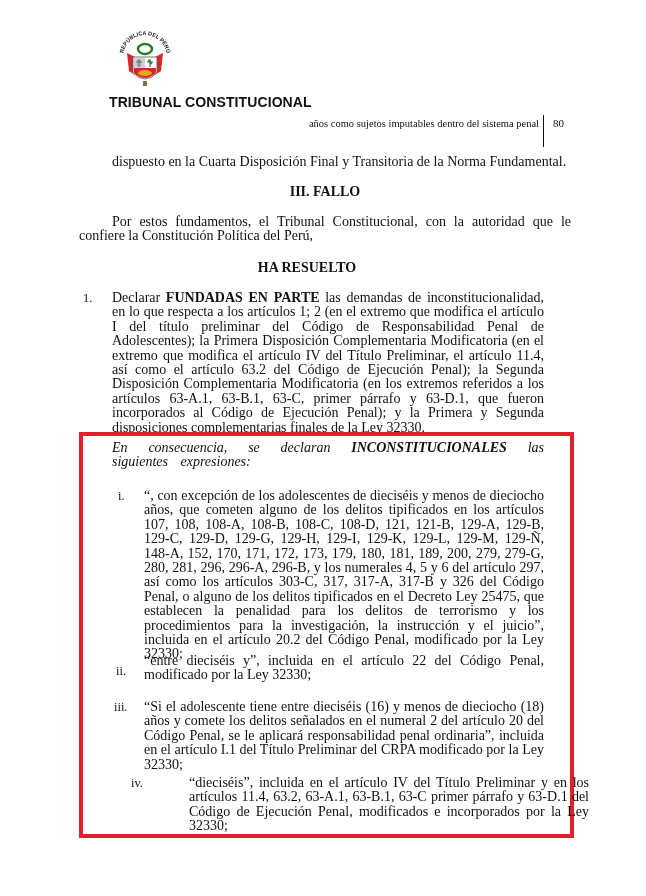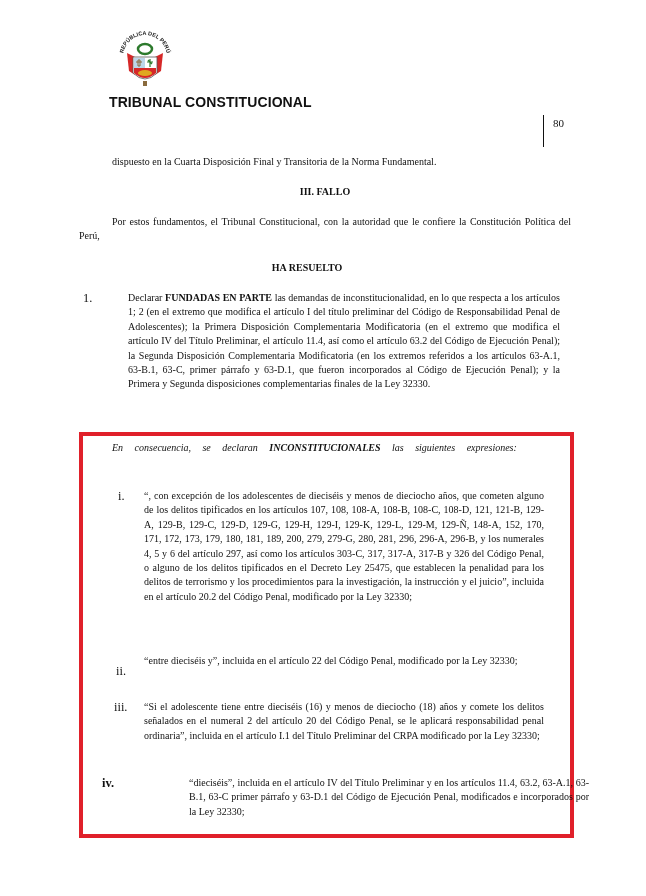--- a/index.html
+++ b/index.html
@@ -4,29 +4,29 @@
   <style>
     html, body { margin: 0; padding: 0; background: #ffffff; }
     body { width: 646px; height: 896px; position: relative; overflow: hidden;
            font-family: "Liberation Serif", "DejaVu Serif", serif; color: #111; }
     .logo { position: absolute; left: 113px; top: 27px; width: 64px; height: 64px; }
     .org-name { position: absolute; left: 81px; top: 94px; font-family: "Liberation Sans", "DejaVu Sans", sans-serif;
                 font-weight: bold; font-size: 14px; letter-spacing: 0.1px; color: #111; margin-left: 28px; }
     .running-header { position: absolute; right: 107px; top: 117px; text-align: right; font-size: 10.5px; line-height: 14px; width: 300px; }
     .header-rule { position: absolute; left: 543px; top: 115px; width: 1px; height: 32px; background: #111; }
     .page-num { position: absolute; left: 553px; top: 117px; font-size: 11px; }
-    .text { position: absolute; font-size: 10px; line-height: 14.4px; }
+    .text { position: absolute; font-size: 14px; line-height: 14.4px; }
     .justify { text-align: justify; text-align-last: left; }
     .center { text-align: center; font-weight: bold; }
     .lead-in { left: 112px; top: 155px; width: 460px; }
     .section-title { left: 79px; top: 185px; width: 492px; }
     .intro { left: 79px; top: 215px; width: 492px; text-indent: 33px; }
     .resolved { left: 61px; top: 261px; width: 492px; text-align: center; }
     .item-num { position: absolute; left: 83px; top: 291px; font-size: 12.4px; }
-    .item-body { left: 128px; top: 291px; width: 432px; }
+    .item-body { left: 112px; top: 291px; width: 432px; }
     .red-box { position: absolute; left: 79px; top: 432px; width: 487px; height: 398px;
                border: 4px solid #e0202a; box-sizing: content-box; }
     .box-intro { left: 112px; top: 441px; width: 432px; }
     .sub-num { position: absolute; font-size: 12.4px; }
     .sub-body { left: 144px; width: 400px; }
     b { font-weight: bold; }
   </style>
 </head>
 <body>
 
@@ -47,20 +47,21 @@
     <path d="M25,33 l2,0 l0,6 l-2,0 z M23,35 l6,0" stroke="#8a6b3d" stroke-width="1" fill="none"></path>
     <path d="M37,32 l0,8 M34,35 l6,0 M35,33 l4,4" stroke="#2d7a2d" stroke-width="1.2" fill="none"></path>
     <path d="M21,41 L43,41 L43,46 Q32,56 21,46 Z" fill="#d62828"></path>
     <ellipse cx="32" cy="46" rx="7" ry="3" fill="#e0a820"></ellipse>
     <rect x="30" y="54" width="4" height="5" fill="#8a6b3d"></rect>
   </svg>
 </div>
 <div class="org-name">TRIBUNAL CONSTITUCIONAL</div>
 
 <div class="running-header">
+  <div>años como sujetos imputables dentro del sistema penal</div>
 </div>
 <div class="header-rule"></div>
 <div class="page-num">80</div>
 
 <div class="text lead-in">dispuesto en la Cuarta Disposición Final y Transitoria de la Norma Fundamental.</div>
 <div class="text center section-title">III. FALLO</div>
 <div class="text justify intro">Por estos fundamentos, el Tribunal Constitucional, con la autoridad que le confiere la Constitución Política del Perú,</div>
 <div class="text center resolved">HA RESUELTO</div>
 
 <div class="item-num">1.</div>
@@ -72,14 +73,14 @@
 
 <div class="sub-num" style="left:118px; top:489px;">i.</div>
 <div class="text justify sub-body" style="top:489px;">“, con excepción de los adolescentes de dieciséis y menos de dieciocho años, que cometen alguno de los delitos tipificados en los artículos 107, 108, 108-A, 108-B, 108-C, 108-D, 121, 121-B, 129-A, 129-B, 129-C, 129-D, 129-G, 129-H, 129-I, 129-K, 129-L, 129-M, 129-Ñ, 148-A, 152, 170, 171, 172, 173, 179, 180, 181, 189, 200, 279, 279-G, 280, 281, 296, 296-A, 296-B, y los numerales 4, 5 y 6 del artículo 297, así como los artículos 303-C, 317, 317-A, 317-B y 326 del Código Penal, o alguno de los delitos tipificados en el Decreto Ley 25475, que establecen la penalidad para los delitos de terrorismo y los procedimientos para la investigación, la instrucción y el juicio”, incluida en el artículo 20.2 del Código Penal, modificado por la Ley 32330;</div>
 
 <div class="sub-num" style="left:116px; top:654px;margin-top:10px;">ii.</div>
 <div class="text justify sub-body" style="top:654px;">“entre dieciséis y”, incluida en el artículo 22 del Código Penal, modificado por la Ley 32330;</div>
 
 <div class="sub-num" style="left:114px; top:700px;">iii.</div>
 <div class="text justify sub-body" style="top:700px;">“Si el adolescente tiene entre dieciséis (16) y menos de dieciocho (18) años y comete los delitos señalados en el numeral 2 del artículo 20 del Código Penal, se le aplicará responsabilidad penal ordinaria”, incluida en el artículo I.1 del Título Preliminar del CRPA modificado por la Ley 32330;</div>
 
-<div class="sub-num" style="left:102px; top:776px;font-weight:bold;">iv.</div>
+<div class="sub-num" style="left:131px; top:776px;">iv.</div>
 <div class="text justify sub-body" style="top:776px;margin-left:45px;">“dieciséis”, incluida en el artículo IV del Título Preliminar y en los artículos 11.4, 63.2, 63-A.1, 63-B.1, 63-C primer párrafo y 63-D.1 del Código de Ejecución Penal, modificados e incorporados por la Ley 32330;</div>
 
 </body></html>

